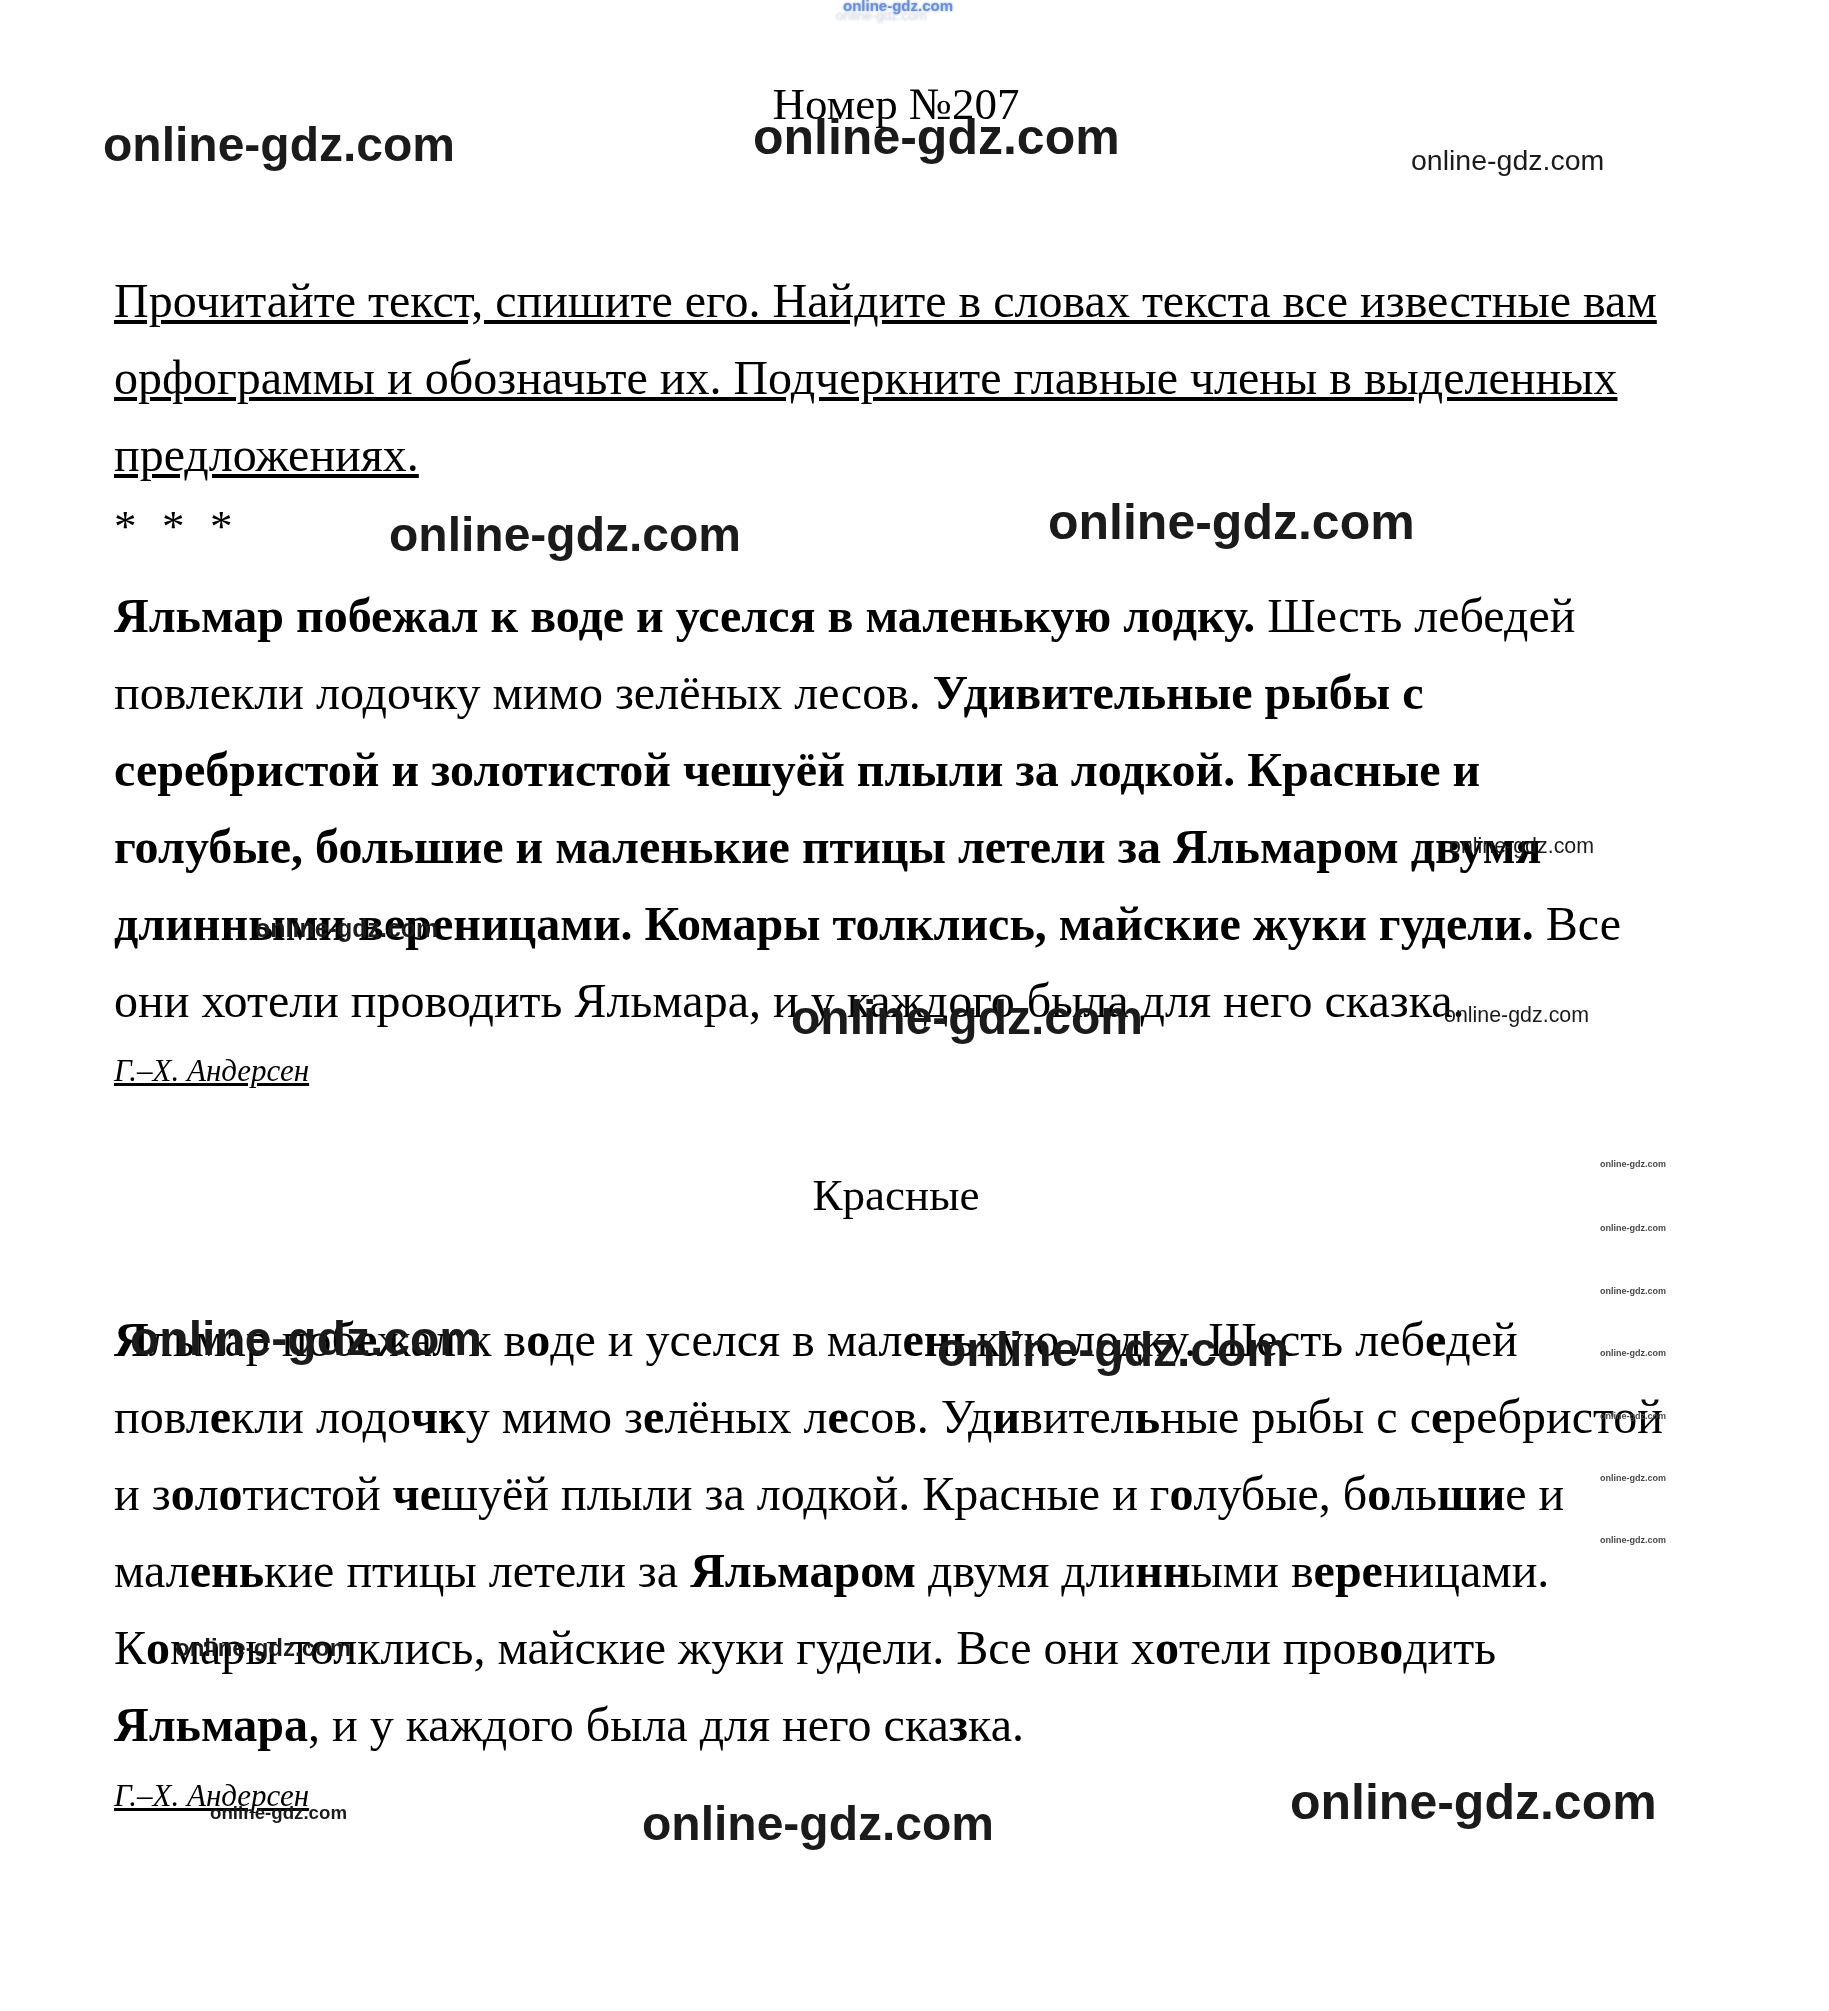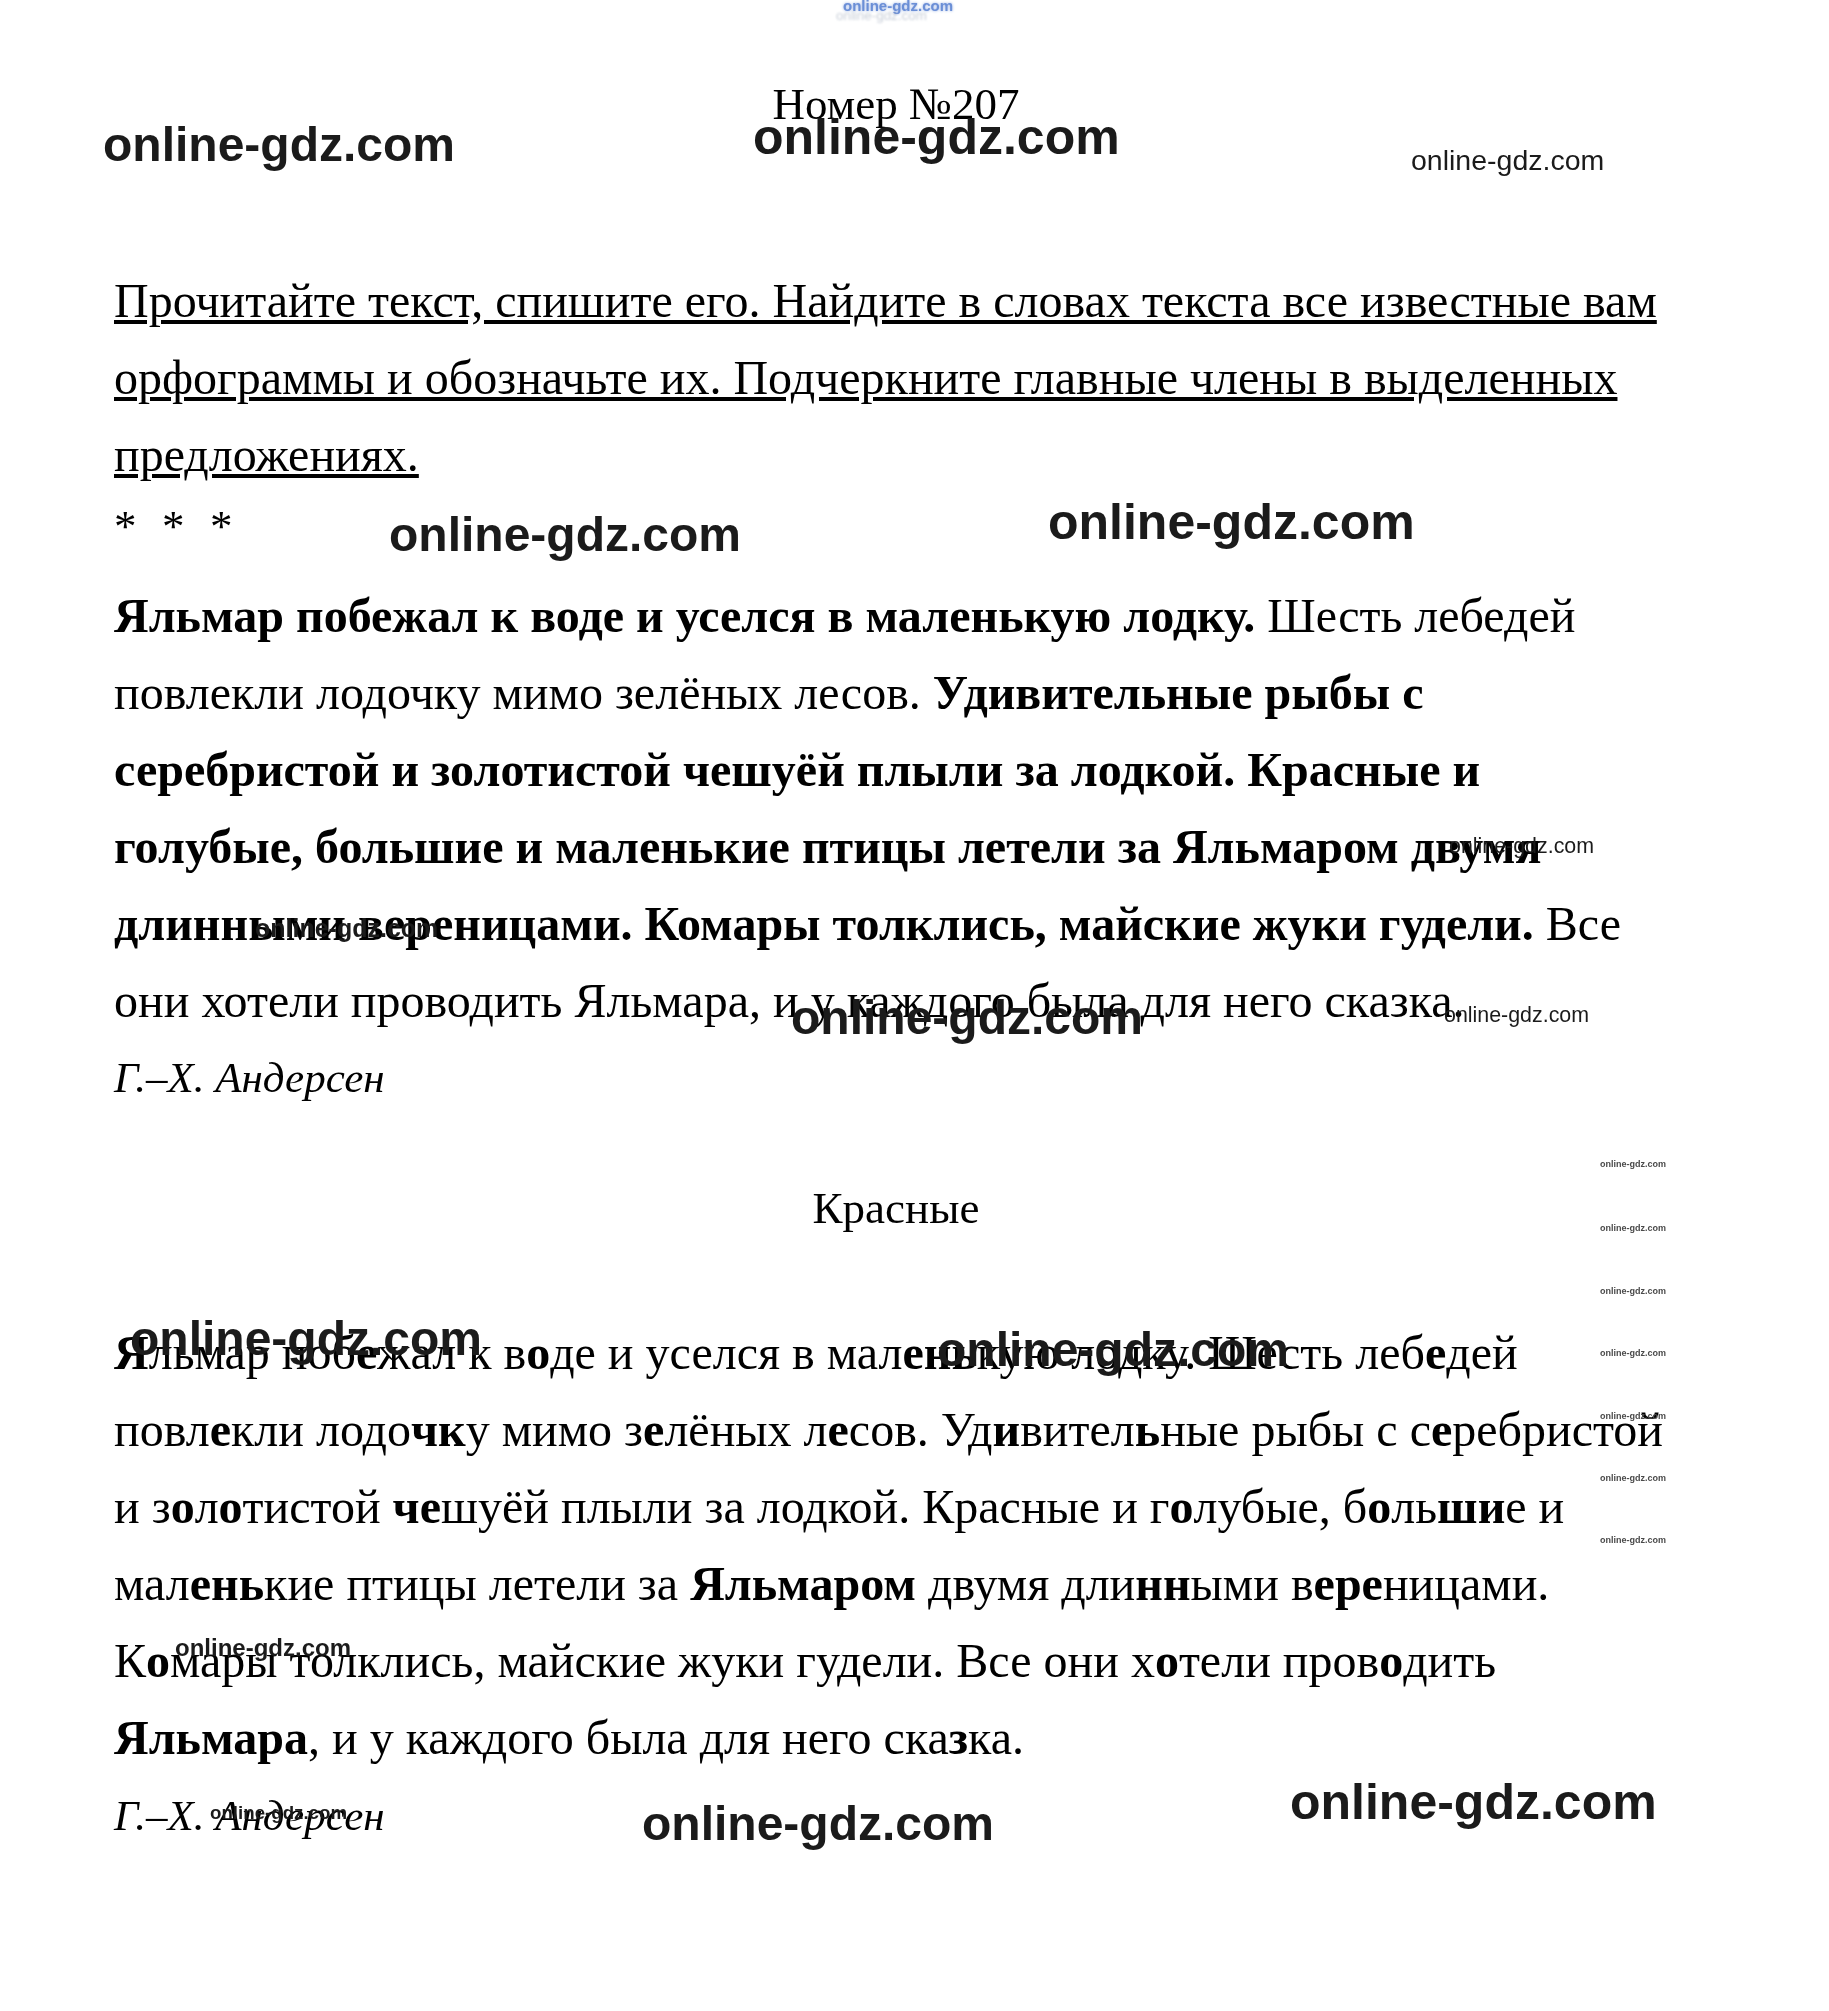--- a/index.html
+++ b/index.html
@@ -15,21 +15,21 @@
   .page { position: relative; width: 1829px; height: 2011px; }
   .content { position: relative; padding: 78px 151px 0 114px; }
 
   .doc-title {
     font-size: 45px; font-weight: normal;
     text-align: center; margin: 0;
   }
   .task-text { font-size: 48px; line-height: 77px; margin: 132px 0 0 0; text-decoration: underline; }
   .stars { font-size: 45px; letter-spacing: 7.1px; margin: 7.1px 0 0 0; }
   .passage { font-size: 48px; line-height: 77px; margin: 25px 0 0 0; }
-  .author { font-size: 43px; font-style: italic; margin: 14.3px 0 0 0; }
+  .author { font-size: 31px; font-style: italic; margin: 14.3px 0 0 0; text-decoration: underline; }
   .solution-heading {
     font-size: 45px; font-weight: normal;
     text-align: center; margin: 80px 0 0 0;
   }
   .solution { font-size: 48px; line-height: 77px; margin: 80px 0 0 0; }
   b { font-weight: bold; }
 
   
   .wm {
     position: absolute;

